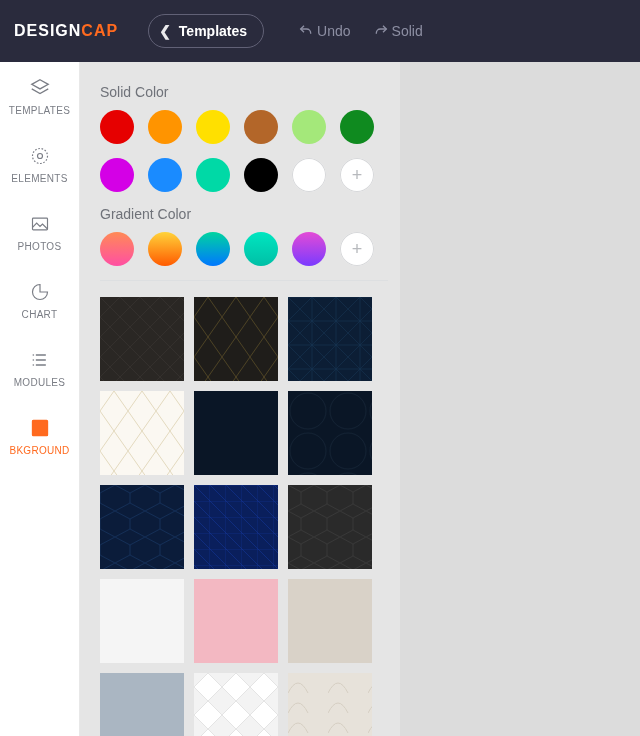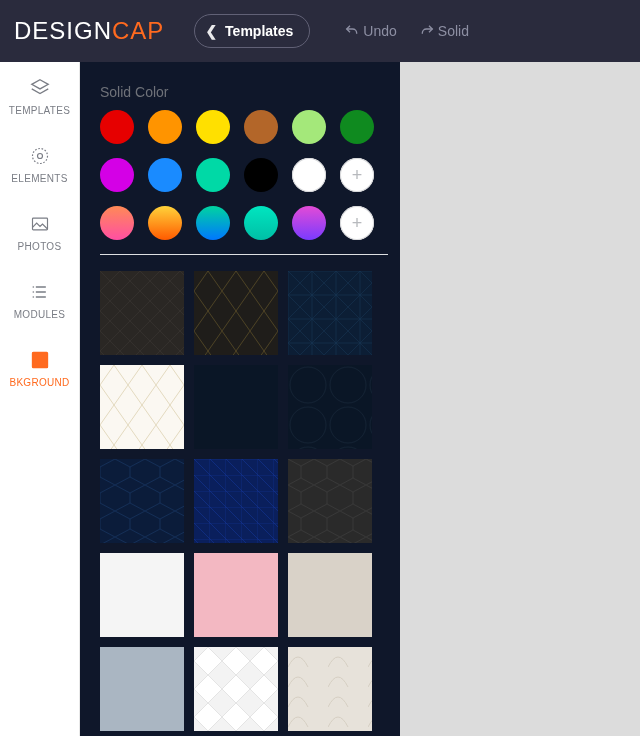--- a/index.html
+++ b/index.html
@@ -1,31 +1,31 @@
 <!DOCTYPE html>
 <html><head>
 <meta charset="utf-8">
 <style>
 *{box-sizing:border-box;margin:0;padding:0;font-family:Arial,Helvetica,sans-serif}
 body{width:640px;height:736px;overflow:hidden;background:#fff}
 .app{display:flex;flex-direction:column;height:736px}
 .topbar{height:62px;background:#2a2b3d;display:flex;align-items:center;padding:0 14px;color:#fff}
-.logo{font-weight:400;font-size:24px;letter-spacing:1px;color:#fff}
+.logo{font-weight:700;font-size:16px;letter-spacing:1px;color:#fff}
 .logo .accent{color:#ff6a1f}
 .templates-btn{margin-left:30px;display:flex;align-items:center;height:34px;padding:0 16px 0 10px;border:1px solid #616176;border-radius:17px;color:#fff;font-size:14px;font-weight:600;cursor:pointer}
 .templates-btn .chev{margin-right:8px;font-size:14px;opacity:.9}
 .hist{margin-left:34px;display:flex;gap:22px;color:#8d8fa3;font-size:14px}
 .hist .item{display:flex;align-items:center;gap:3px;cursor:pointer}
 .main{flex:1;display:flex;min-height:0}
 .sidebar{width:80px;background:#fff;border-right:1px solid #e8e8e8;display:flex;flex-direction:column}
 .side-item{height:68px;display:flex;flex-direction:column;align-items:center;justify-content:center;gap:6px;color:#7a7d85;font-size:10px;letter-spacing:.3px;cursor:pointer}
 .side-item.active{color:#ff6a1f}
 .side-item.active .ico svg *{stroke:#ff6a1f;fill:#ff6a1f}
 .ico{height:22px;display:flex;align-items:center;justify-content:center}
-.panel{width:320px;background:#0f172a;position:relative;overflow:hidden}
+.panel{width:320px;background:#e5e5e5;position:relative;overflow:hidden}
 .scroll{position:absolute;inset:0;overflow-y:auto;padding:16px 12px 12px 20px}
 .scroll::-webkit-scrollbar{width:8px}
 .scroll::-webkit-scrollbar-thumb{background:#c3c5c8;border-radius:4px}
 .section-title{color:#6f7279;font-size:14px;margin:6px 0 10px}
 .swatches{display:flex;flex-wrap:wrap;gap:14px;margin-bottom:14px}
 .swatch{width:34px;height:34px;border-radius:50%;cursor:pointer}
 .swatch.white{box-shadow:inset 0 0 0 1px #d7d8da}
 .add-sw{width:34px;height:34px;border-radius:50%;background:#fff;box-shadow:inset 0 0 0 1px #d7d8da;display:flex;align-items:center;justify-content:center;color:#b7b9bd;font-size:18px;cursor:pointer}
 .divider{height:1px;background:#dddfe1;margin:10px 0 16px}
 .patterns{display:grid;grid-template-columns:repeat(3,84px);gap:10px}
@@ -88,20 +88,28 @@
         <span>ELEMENTS</span>
       </div>
       <div class="side-item">
         <span class="ico">
           <svg width="20" height="20" viewBox="0 0 24 24">
               <rect x="3" y="5" width="18" height="14" rx="1" fill="none" stroke="#7a7d85" stroke-width="1.4"></rect>
               <path d="M3 16l5-5 4 4 3-3 6 6" fill="none" stroke="#7a7d85" stroke-width="1.4"></path>
             </svg>
         </span>
         <span>PHOTOS</span>
+      </div>
+      <div class="side-item">
+        <span class="ico">
+          <svg width="20" height="20" viewBox="0 0 24 24">
+              <path d="M12 3a9 9 0 109 9h-9V3z" fill="none" stroke="#7a7d85" stroke-width="1.4"></path>
+            </svg>
+        </span>
+        <span>CHART</span>
       </div>
       <div class="side-item">
         <span class="ico">
           <svg width="20" height="20" viewBox="0 0 24 24">
               <path d="M7 6h12M7 12h12M7 18h12" stroke="#7a7d85" stroke-width="1.6"></path>
               <circle cx="4" cy="6" r="1" fill="#7a7d85"></circle>
               <circle cx="4" cy="12" r="1" fill="#7a7d85"></circle>
               <circle cx="4" cy="18" r="1" fill="#7a7d85"></circle>
             </svg>
         </span>
@@ -128,20 +136,21 @@
             <div class="swatch" style="background: rgb(179, 102, 41);"></div>
             <div class="swatch" style="background: rgb(164, 232, 122);"></div>
             <div class="swatch" style="background: rgb(15, 138, 31);"></div>
             <div class="swatch" style="background: rgb(212, 0, 230);"></div>
             <div class="swatch" style="background: rgb(26, 139, 255);"></div>
             <div class="swatch" style="background: rgb(0, 217, 166);"></div>
             <div class="swatch" style="background: rgb(0, 0, 0);"></div>
             <div class="swatch white" style="background: rgb(255, 255, 255);"></div>
             <div class="add-sw">+</div>
           </div>
+        <div class="section-title">Gradient Color</div>
         <div class="swatches" id="grad-sw">
             <div class="swatch" style="background: linear-gradient(rgb(255, 138, 86), rgb(255, 79, 163));"></div>
             <div class="swatch" style="background: linear-gradient(rgb(255, 211, 58), rgb(255, 90, 0));"></div>
             <div class="swatch" style="background: linear-gradient(rgb(0, 212, 160), rgb(0, 119, 255));"></div>
             <div class="swatch" style="background: linear-gradient(rgb(0, 230, 192), rgb(0, 191, 166));"></div>
             <div class="swatch" style="background: linear-gradient(rgb(227, 75, 214), rgb(122, 59, 255));"></div>
             <div class="add-sw">+</div>
           </div>
         <div class="divider"></div>
         <div class="patterns" id="pattern-grid">

